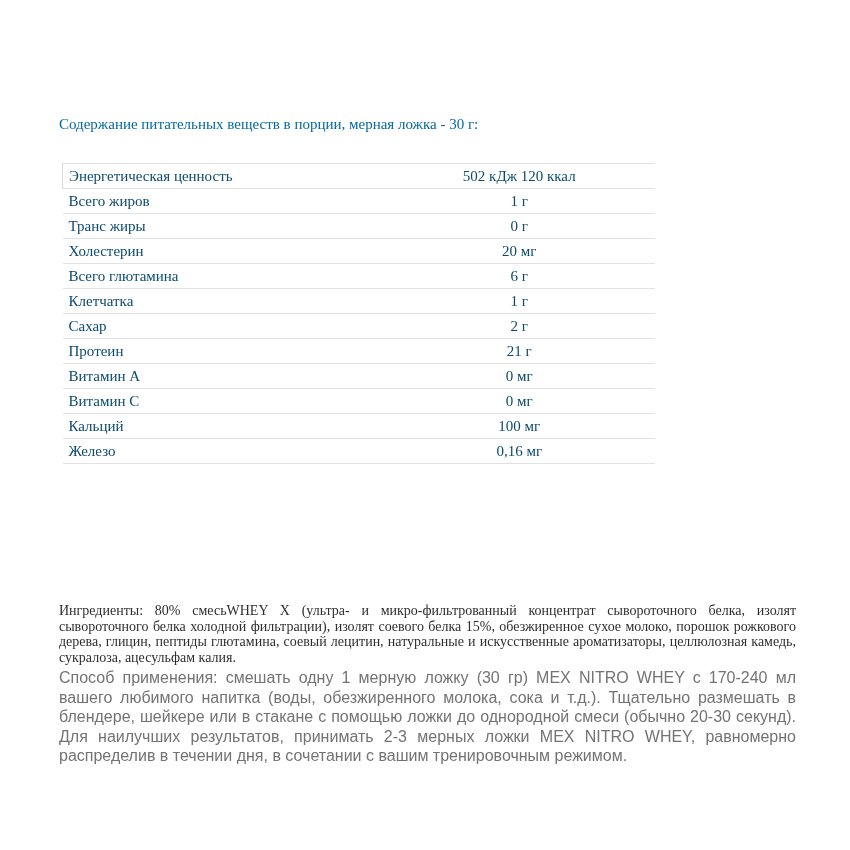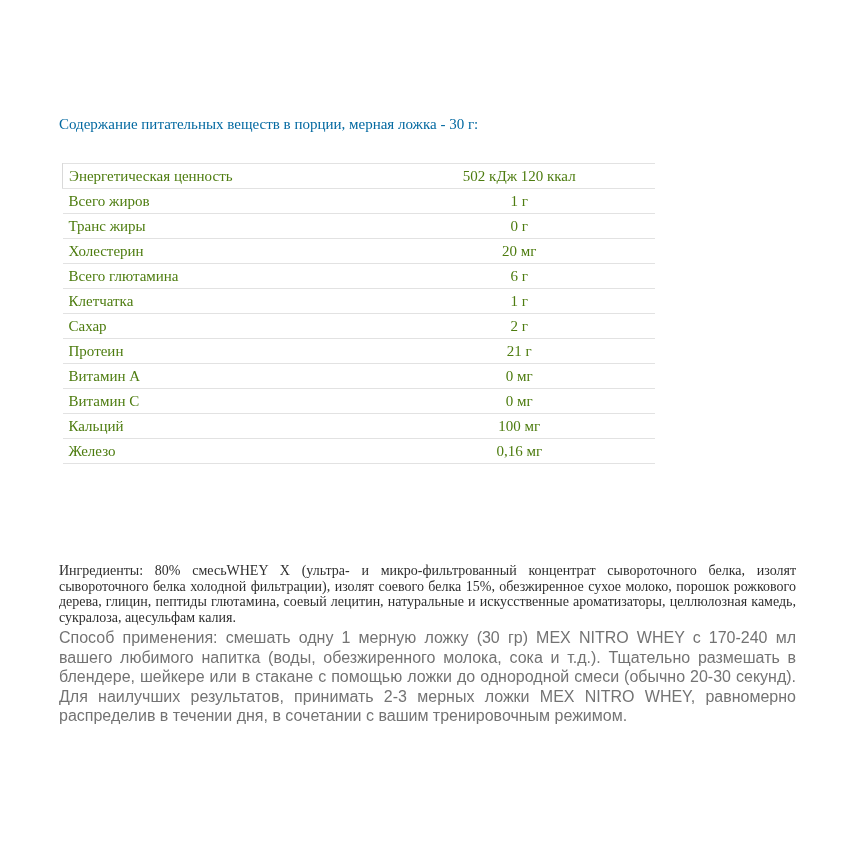--- a/index.html
+++ b/index.html
@@ -12,33 +12,34 @@
     font-family:"Liberation Serif", serif;
   }
 
   table.nutrition-table {
     position:absolute; left:62px; top:163px; width:593px;
     border-collapse:collapse; table-layout:fixed;
     border-top:1px solid #e2e2e2;
   }
   .nutrition-table td {
     height:25px; border-bottom:1px solid #e2e2e2;
-    font-size:15px; color:#4d7c0f; vertical-align:middle;
+    font-size:15px; color:#0c4a6e; vertical-align:middle;
     font-family:"Liberation Serif", serif;
     white-space:nowrap; overflow:hidden;
   }
   .nutrition-table td.label-cell { width:321px; padding-left:6px; }
   .nutrition-table td.value-cell { padding-left:0;text-align:center; }
   .nutrition-table tr.first-row td.label-cell { border-left:1px solid #d9d9d9; }
 
   .text-block { position:absolute; left:59px; top:563px; width:737px; }
   .ingredients-paragraph {
     font-family:"Liberation Serif", serif;
     font-size:14px; line-height:15.5px; color:#2e2e2e;
     text-align:justify;
+    margin-top:40px;
   }
   .usage-paragraph {
     font-family:"Liberation Sans", sans-serif;
     font-size:16px; line-height:19.5px; color:#737373;
     text-align:justify; margin-top:3px;
   }
 </style>
 </head>
 <body>
 

